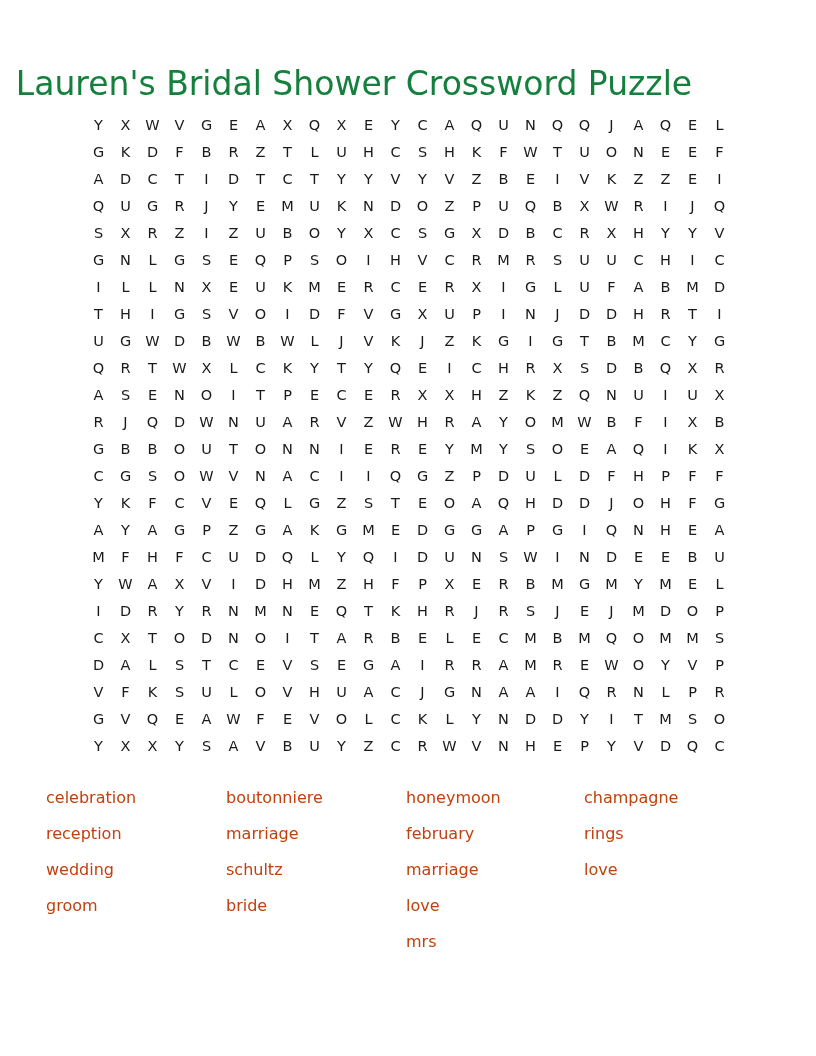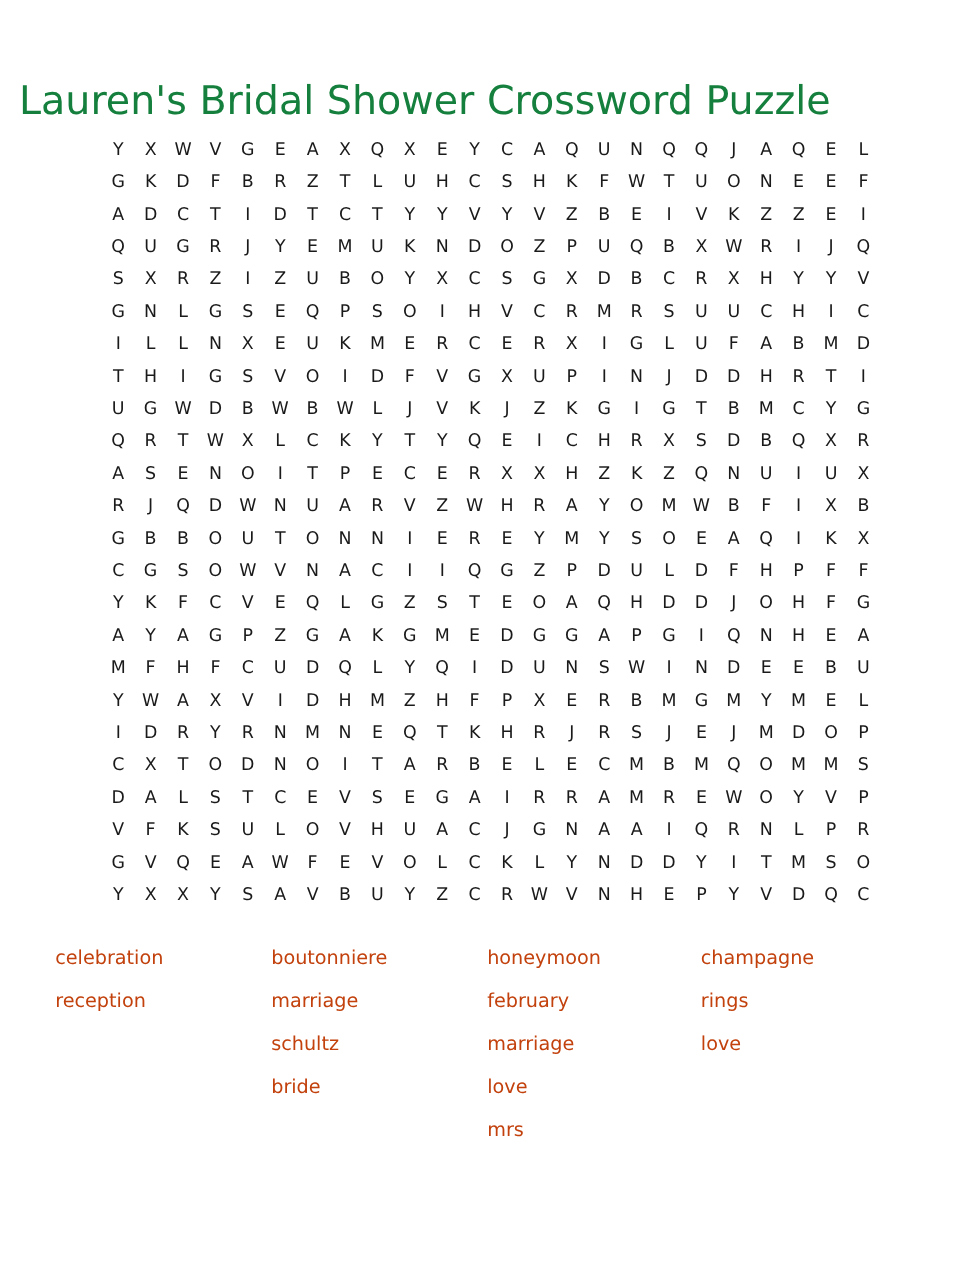--- a/index.html
+++ b/index.html
@@ -671,20 +671,22 @@
         <div class="cell">D</div>
         <div class="cell">Q</div>
         <div class="cell">C</div>
       </div>
   </div>
 
   <div class="wordlist" id="word-list">
       <div class="word-col">
         <div class="word-item">celebration</div>
         <div class="word-item">reception</div>
+        <div class="word-item">wedding</div>
+        <div class="word-item">groom</div>
       </div>
       <div class="word-col">
         <div class="word-item">boutonniere</div>
         <div class="word-item">marriage</div>
         <div class="word-item">schultz</div>
         <div class="word-item">bride</div>
       </div>
       <div class="word-col">
         <div class="word-item">honeymoon</div>
         <div class="word-item">february</div>

